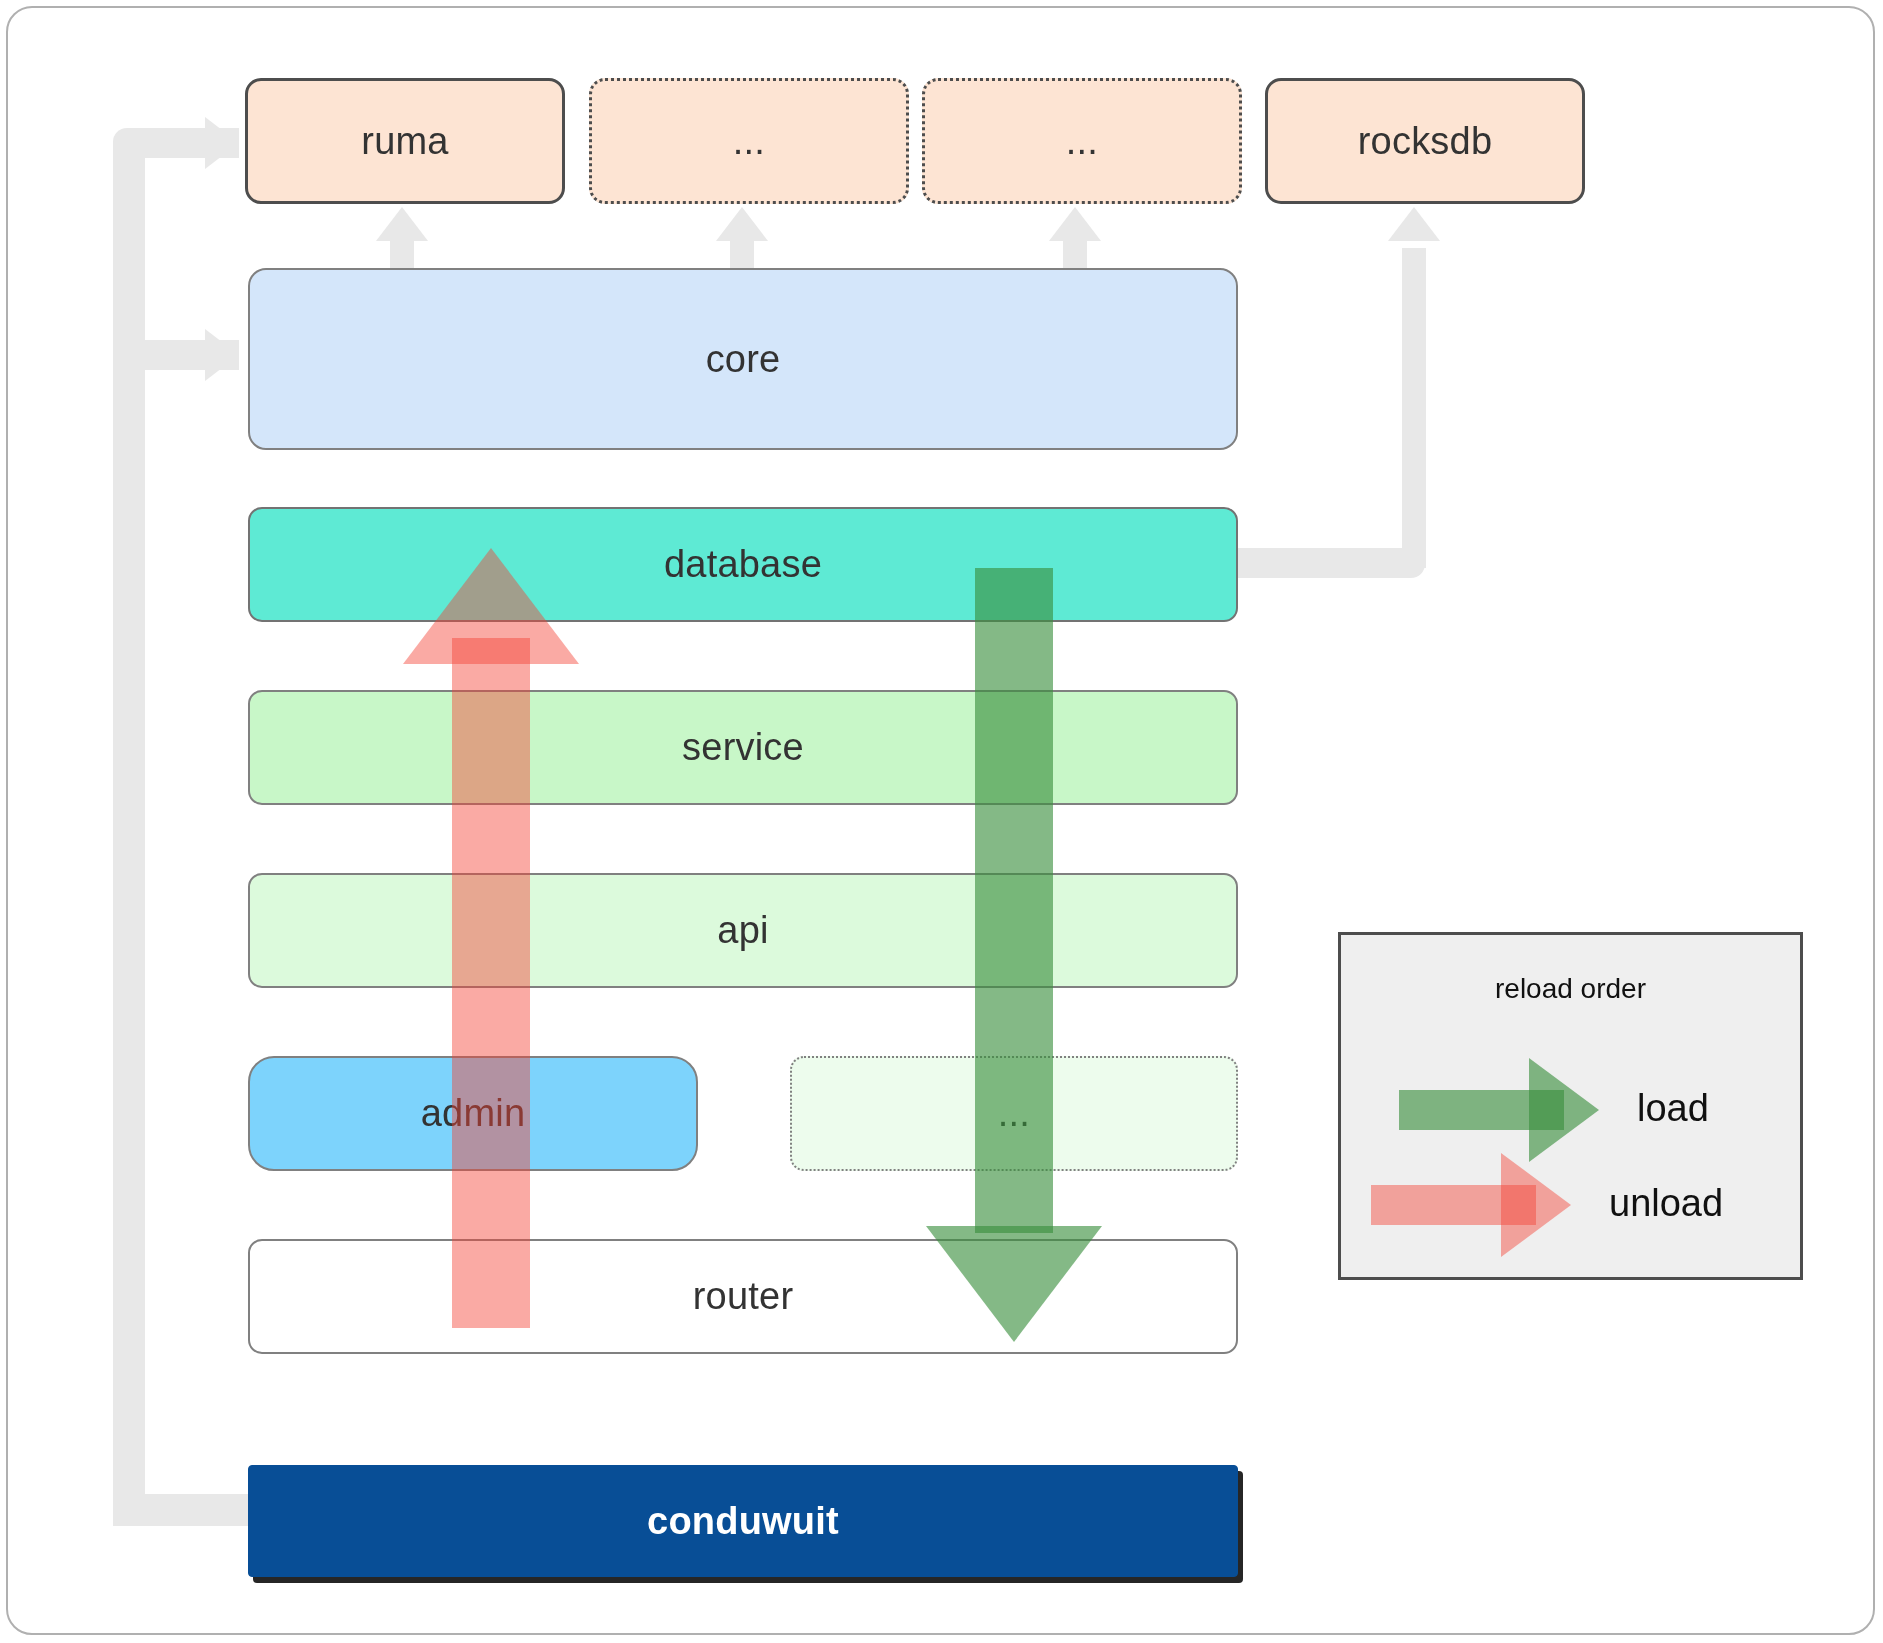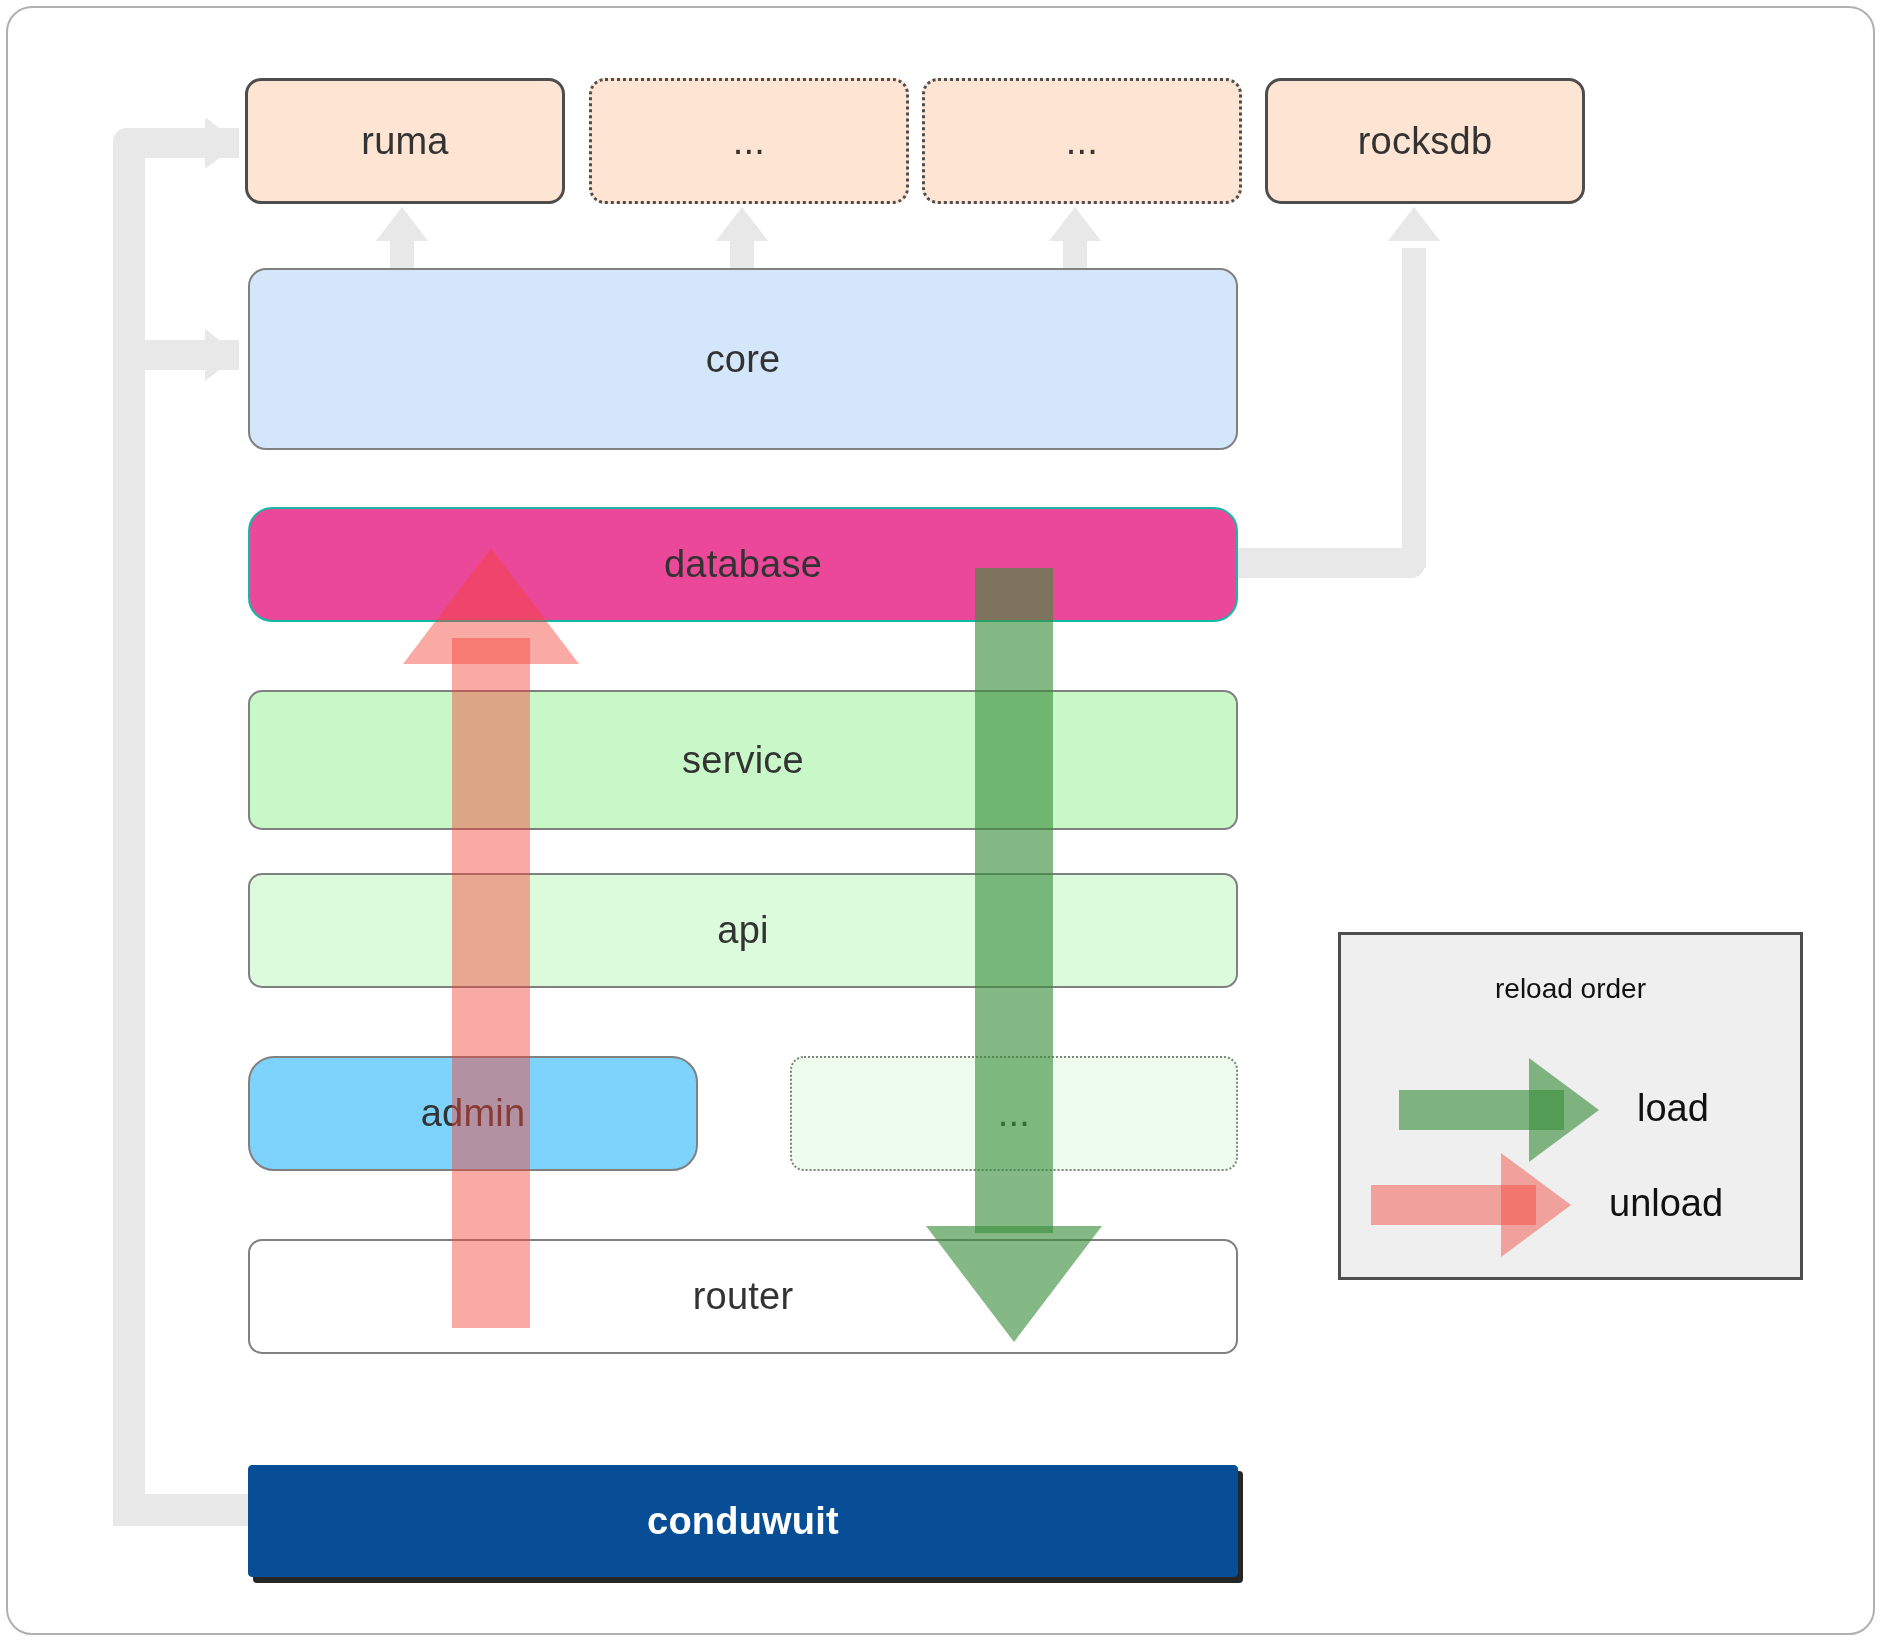--- a/index.html
+++ b/index.html
@@ -53,23 +53,23 @@
     background: #fde4d3;
     border: 3px dotted #4d4d4d;
     border-radius: 16px;
   }
   .n-core {
     background: #d4e6fa;
     border: 2px solid #808080;
     border-radius: 18px;
   }
   .n-database {
-    background: #ec4899;
-    border: 2px solid #14b8a6;
-    border-radius: 24px;
+    background: #5eead4;
+    border: 2px solid #737373;
+    border-radius: 14px;
   }
   .n-service {
     background: #c8f7c8;
     border: 2px solid #808080;
     border-radius: 14px;
   }
   .n-api {
     background: #dcfadc;
     border: 2px solid #808080;
     border-radius: 14px;
@@ -198,21 +198,21 @@
   </div>
 
   <div class="node n-core" style="left:248px; top:268px; width:990px; height:182px;">
     <span class="lbl">core</span>
   </div>
 
   <div class="node n-database" style="left:248px; top:507px; width:990px; height:115px;">
     <span class="lbl">database</span>
   </div>
 
-  <div class="node n-service" style="left:248px; top:690px; width:990px; height:140px;">
+  <div class="node n-service" style="left:248px; top:690px; width:990px; height:115px;">
     <span class="lbl">service</span>
   </div>
 
   <div class="node n-api" style="left:248px; top:873px; width:990px; height:115px;">
     <span class="lbl">api</span>
   </div>
 
   <div class="node n-admin" style="left:248px; top:1056px; width:450px; height:115px;">
     <span class="lbl">admin</span>
   </div>

